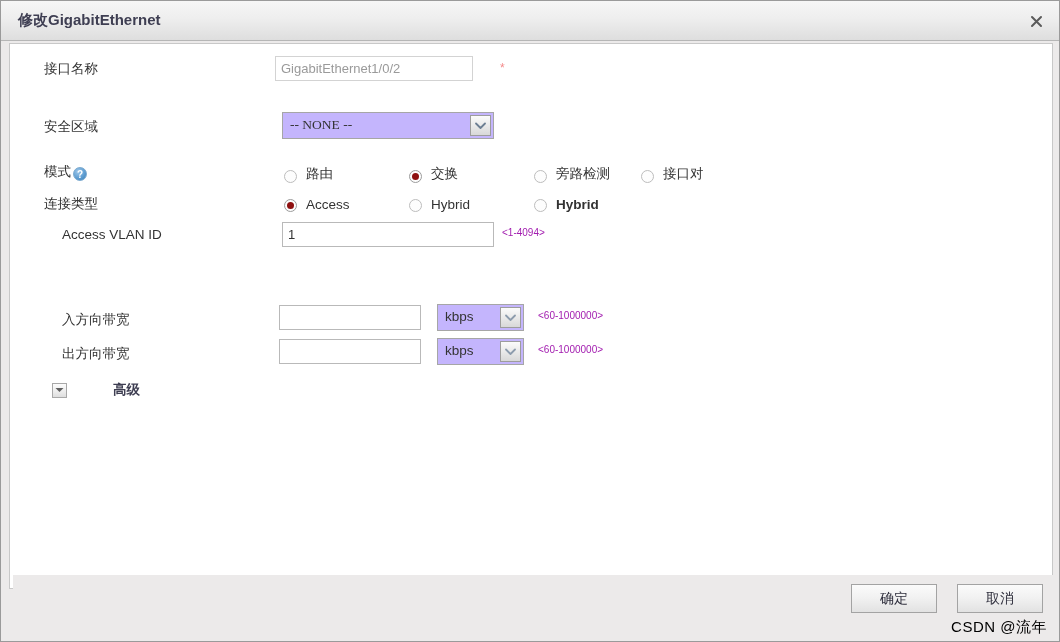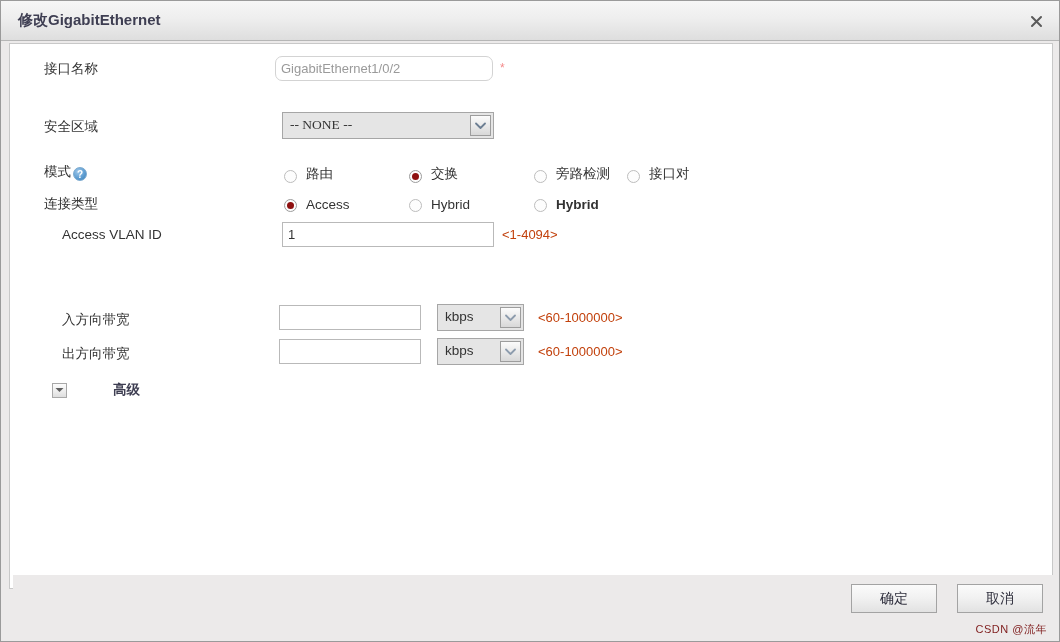--- a/index.html
+++ b/index.html
@@ -136,32 +136,32 @@
 
   .req-star {
     position: absolute;
     font-size: 12px;
     color: #f48a8a;
     line-height: 1;
   }
 
   .hint {
     position: absolute;
-    font-size: 13px;
-    color: #c2410c;
+    font-size: 10px;
+    color: #a21caf;
     white-space: nowrap;
   }
 
   
   .select-box {
     position: absolute;
     box-sizing: border-box;
     height: 27px;
     border: 1px solid #a6a6a6;
-    background: #e5e5e5;
+    background: #c4b5fd;
     cursor: pointer;
   }
   .select-value {
     position: absolute;
     left: 7px;
     top: 4px;
     font-size: 13.5px;
     color: #333333;
     white-space: nowrap;
   }
@@ -269,22 +269,22 @@
     cursor: pointer;
     padding: 0;
   }
   .footer-btn.ok { right: 122px; }
   .footer-btn.cancel { right: 16px; }
 
   .watermark {
     position: absolute;
     right: 12px;
     bottom: 4px;
-    font-size: 11px;
-    color: #7f1d1d;
+    font-size: 15px;
+    color: #000000;
     letter-spacing: 0.5px;
     white-space: nowrap;
     pointer-events: none;
   }
 </style>
 </head>
 <body>
 
 <div class="dialog">
 
@@ -295,21 +295,21 @@
         <path d="M2 2 L11 11 M11 2 L2 11" stroke="#5a5a5a" stroke-width="2" stroke-linecap="round" fill="none"></path>
       </svg>
     </div>
   </div>
 
   <div class="content">
     <div class="form">
 
       <div class="row" style="top:10px;">
         <div class="label">接口名称</div>
-        <input class="text-input disabled" style="left: 245px; top: 2px; width: 218px; border-radius: 7px;" disabled="" value="GigabitEthernet1/0/2">
+        <input class="text-input disabled" style="left: 245px; top: 2px; width: 198px;" disabled="" value="GigabitEthernet1/0/2">
         <div class="req-star" style="left:470px; top:8px;">*</div>
       </div>
 
 
       <div class="row" style="top:68px;font-family:Liberation Serif, serif;">
         <div class="label">安全区域</div>
         <div class="select-box" style="left:252px; top:0px; width:212px;">
           <span class="select-value">-- NONE --</span>
           <span class="select-arrow">
             <svg width="11" height="7" viewBox="0 0 11 7">
@@ -330,21 +330,21 @@
         <label class="radio-item" style="left:379px; top:8px;">
           <span class="radio checked"></span>
           <span class="radio-label">交换</span>
         </label>
 
         <label class="radio-item" style="left:504px; top:8px;">
           <span class="radio"></span>
           <span class="radio-label">旁路检测</span>
         </label>
 
-        <label class="radio-item" style="left:597px; top:8px;">
+        <label class="radio-item" style="left:611px; top:8px;">
           <span class="radio"></span>
           <span class="radio-label">接口对</span>
         </label>
       </div>
 
       <div class="row" style="top:145px;">
         <div class="label">连接类型</div>
 
         <label class="radio-item" style="left:254px; top:8px;">
           <span class="radio checked"></span>

